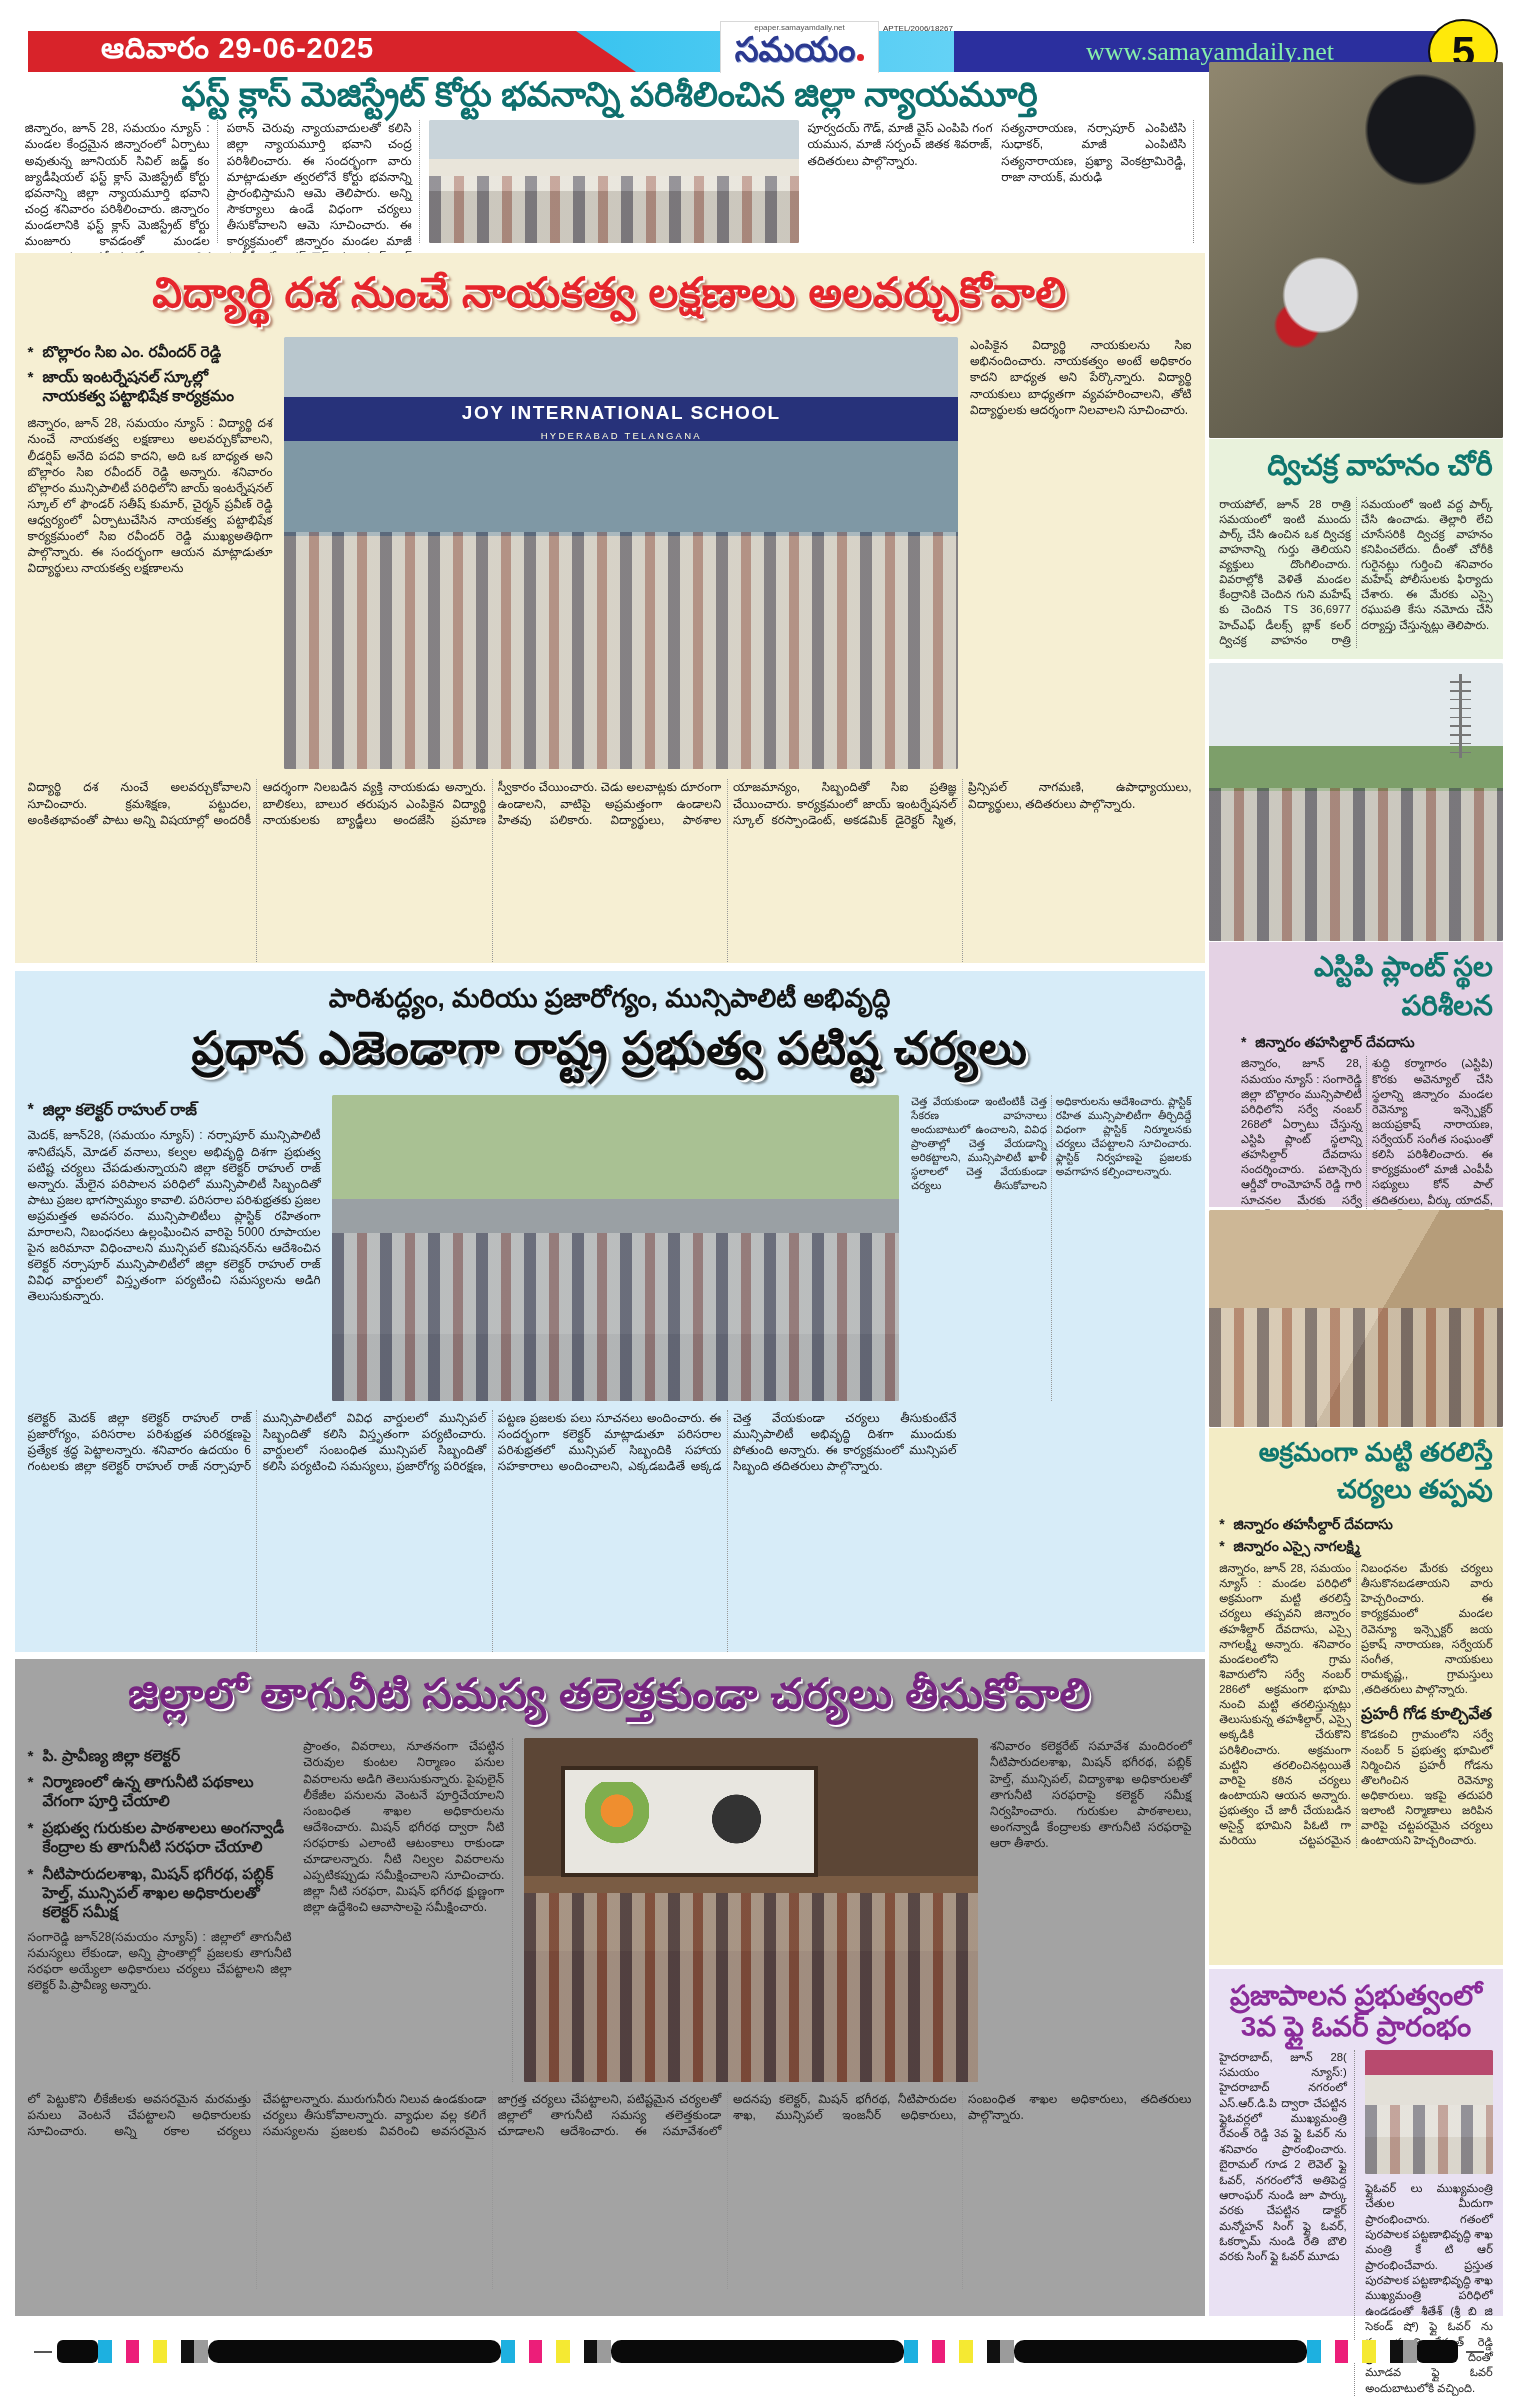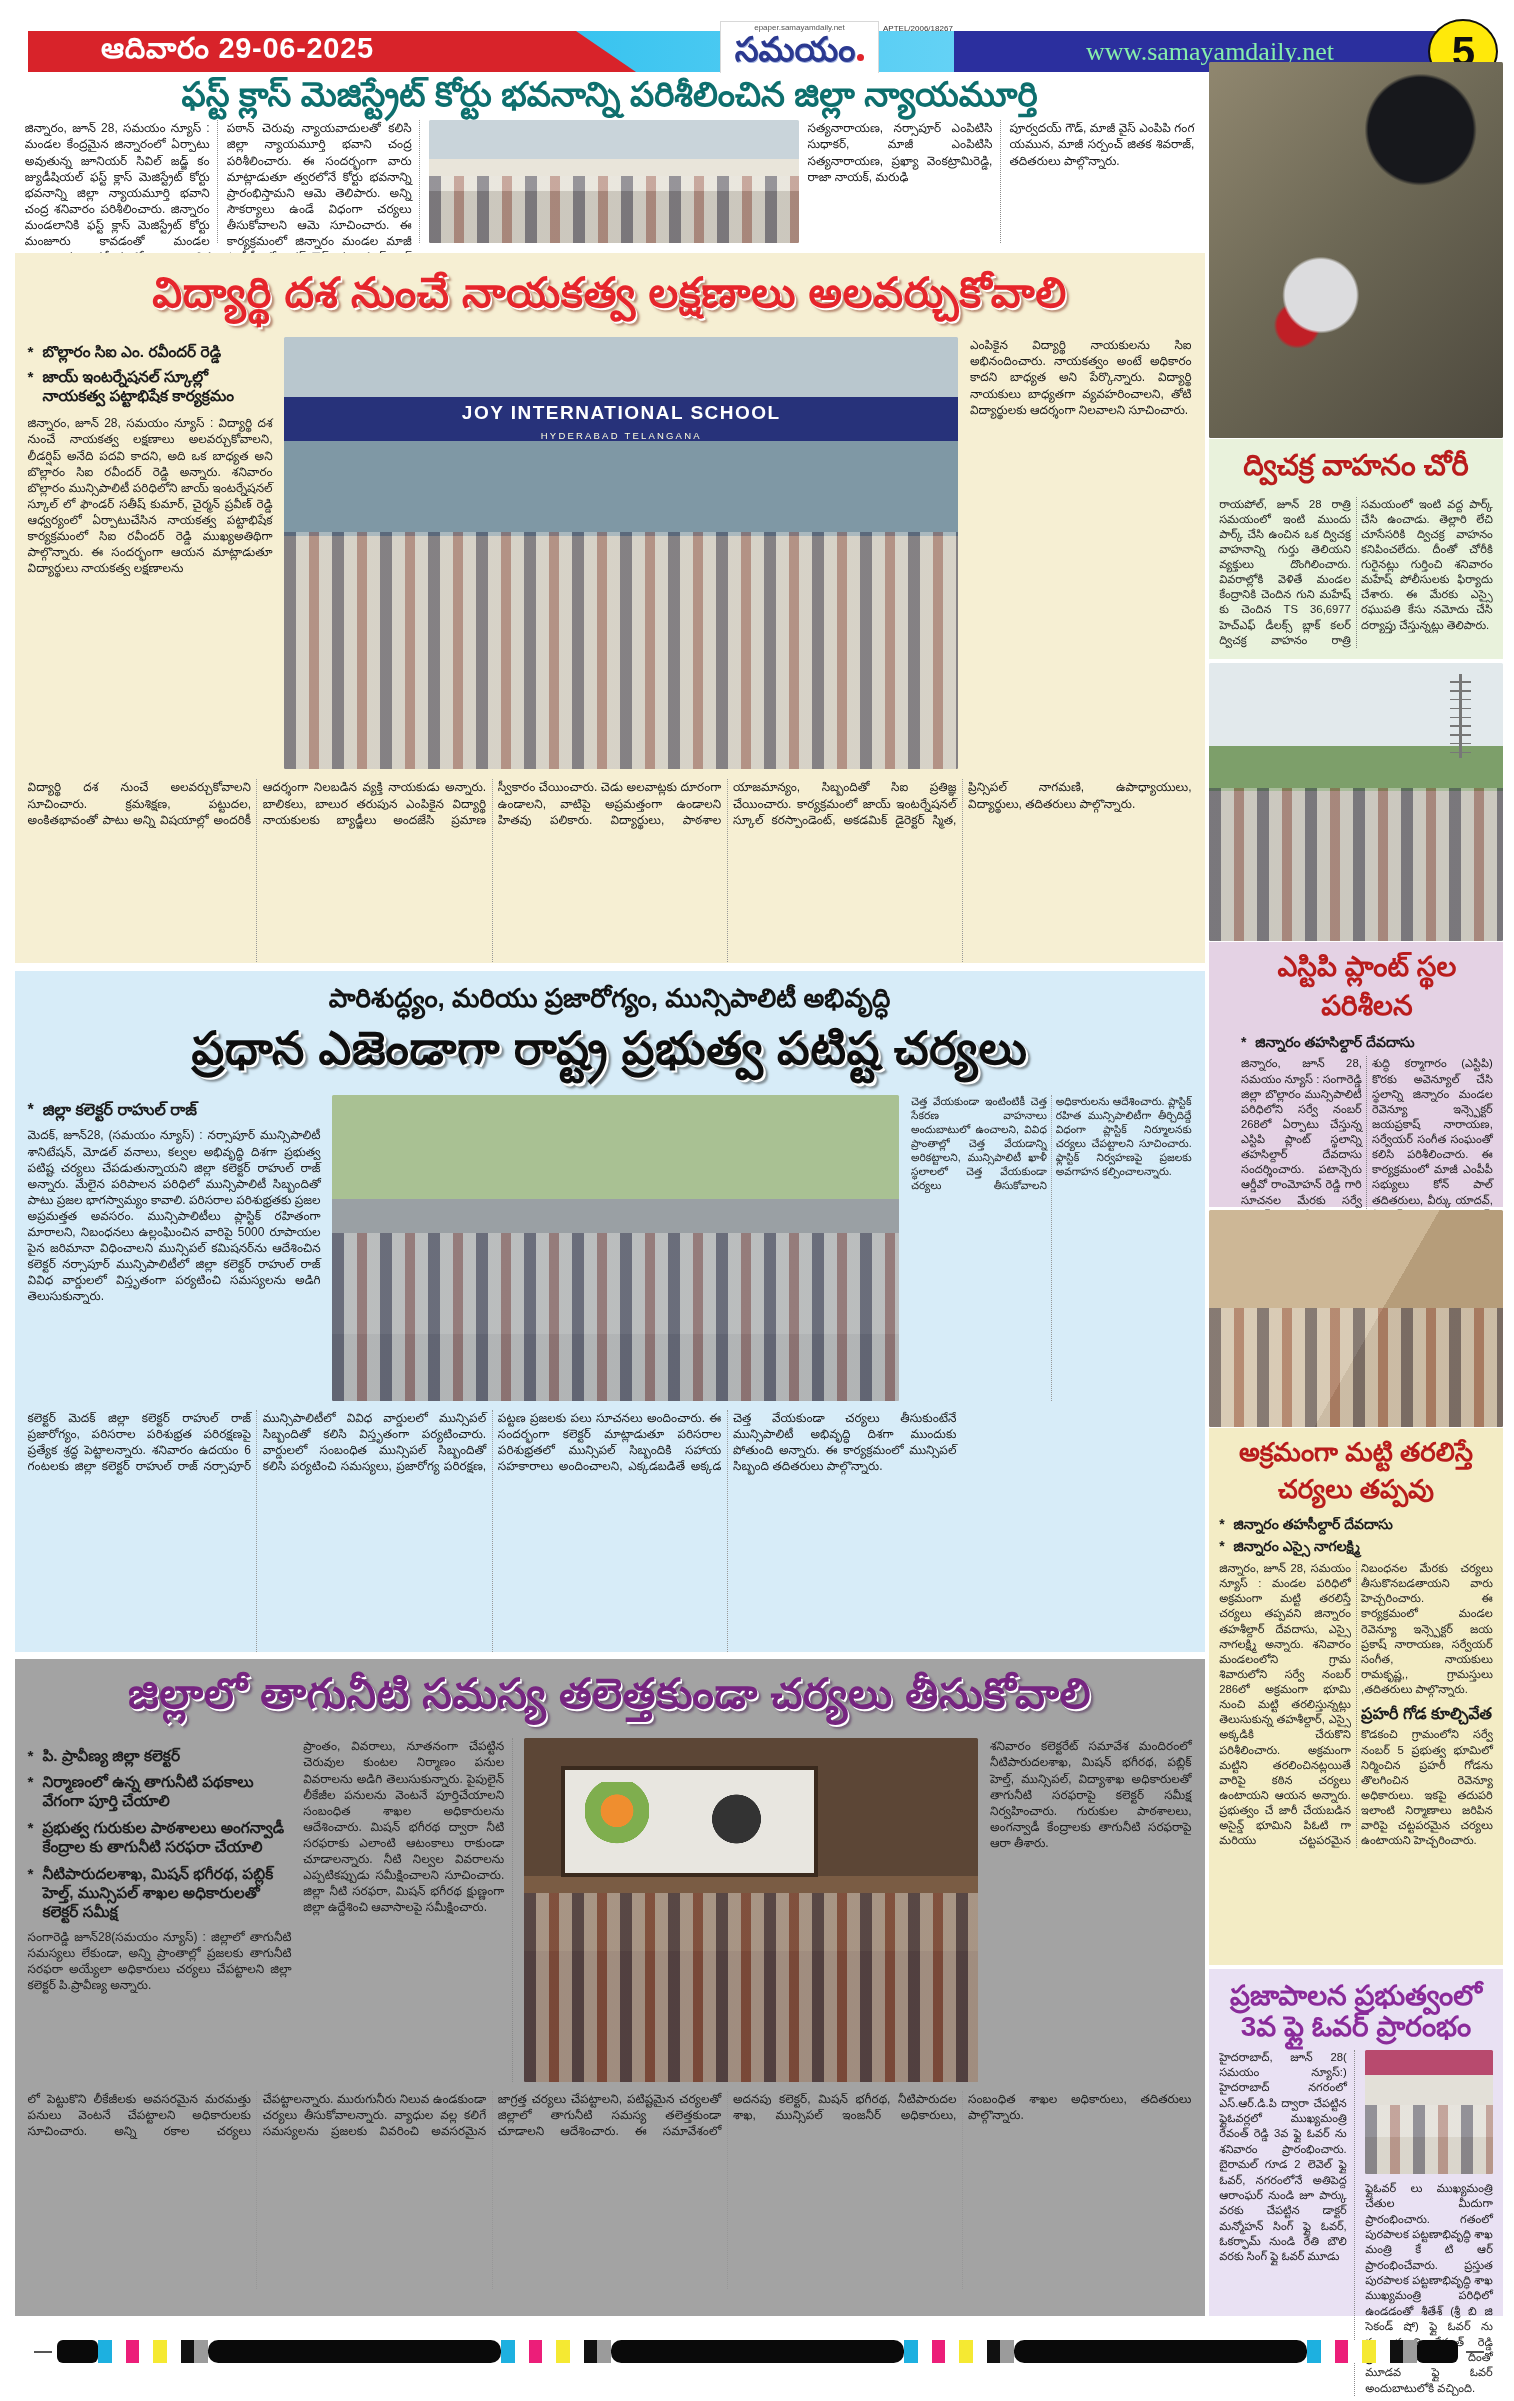--- a/index.html
+++ b/index.html
@@ -88,21 +88,21 @@
   .gandhi::before{content:"";position:absolute;left:8%;top:12%;width:26%;height:70%;
           background:radial-gradient(circle at 50% 40%,#ef8e2f 0 30%,#7fae4e 31% 60%,transparent 61%);}
   .gandhi::after{content:"";position:absolute;right:14%;top:16%;width:34%;height:64%;
           background:radial-gradient(circle at 50% 50%,#333 0 45%,transparent 46%);}
   .water-right{flex:1;}
   .water-bottom{margin-top:8.8px;height:198px;column-count:5;column-gap:11.7px;
                 column-rule:0.7px dotted #979797;}
   
   .rail{position:absolute;left:1209px;width:294px;box-sizing:border-box;}
   .rail-box{padding:5.9px 10.2px;box-sizing:border-box;}
-  .rail-h{font-weight:bold;text-align:center;color:#b91c1c;}
+  .rail-h{font-weight:bold;text-align:right;color:#0f766e;}
   .rail-cols{column-count:2;column-gap:10.2px;column-rule:0.7px dotted #7c7c7c;
              font-size:11.3px;line-height:1.34;text-align:justify;}
   .rail .bullet{font-size:14px;}
   .photo-moto{top:62px;height:376px;
     background:radial-gradient(circle at 72% 18%,#17181c 0 14%,transparent 15%),
                radial-gradient(circle at 38% 62%,#dcdcde 0 12%,transparent 13%),
                radial-gradient(circle at 30% 70%,#c01f26 0 6%,transparent 7%),
                linear-gradient(135deg,#90876f,#6e6956 45%,#4c483d);}
   .theft{top:439px;height:220px;background:#e9f2dc;}
   .theft .rail-h{font-size:29px;margin:4.4px 0 7.3px;}
@@ -158,22 +158,22 @@
       <span>5</span>
     </div>
   </div>
 
   <div class="art court">
     <div class="court-h">ఫస్ట్ క్లాస్ మెజిస్ట్రేట్ కోర్టు భవనాన్ని పరిశీలించిన జిల్లా న్యాయమూర్తి</div>
     <div class="court-body">
       <div class="ncol dot-r">జిన్నారం, జూన్ 28, సమయం న్యూస్ : మండల కేంద్రమైన జిన్నారంలో ఏర్పాటు అవుతున్న జూనియర్ సివిల్ జడ్జ్ కం జ్యుడీషియల్ ఫస్ట్ క్లాస్ మెజిస్ట్రేట్ కోర్టు భవనాన్ని జిల్లా న్యాయమూర్తి భవాని చంద్ర శనివారం పరిశీలించారు. జిన్నారం మండలానికి ఫస్ట్ క్లాస్ మెజిస్ట్రేట్ కోర్టు మంజూరు కావడంతో మండల కార్యాలయ సమీపంలో తాత్కాలిక భవనానికి 8.4 లక్షల రూపాయలతో మరమ్మతులు చేసి భవనాన్ని అందుబాటులోకి తీసుకురావడానికి కోర్టు భవనాన్ని శనివారం నర్సాపూర్</div>
       <div class="ncol dot-r">పఠాన్ చెరువు న్యాయవాదులతో కలిసి జిల్లా న్యాయమూర్తి భవాని చంద్ర పరిశీలించారు. ఈ సందర్భంగా వారు మాట్లాడుతూ త్వరలోనే కోర్టు భవనాన్ని ప్రారంభిస్తామని ఆమె తెలిపారు. అన్ని సౌకర్యాలు ఉండే విధంగా చర్యలు తీసుకోవాలని ఆమె సూచించారు. ఈ కార్యక్రమంలో జిన్నారం మండల మాజీ ఎంపీపీ రఘేందర్ గౌడ్, నర్సాపూర్ బార్ అసోసియేషన్ అధ్యక్షులు శ్రీనివాస్ గౌడ్, మాజీ అధ్యక్షులు శ్రీధర్ రెడ్డి, సీనియర్ న్యాయవాదులు ఆర్ శ్రీనివాస్ రెడ్డి, ప్రకాష్, బాలకిషన్,</div>
       <div class="photo photo-court crowd"></div>
+      <div class="ncol">పూర్వదయ్ గౌడ్, మాజీ వైస్ ఎంపిపి గంగ యమున, మాజీ సర్పంచ్ జితక శివరాజ్, తదితరులు పాల్గొన్నారు.</div>
       <div class="ncol dot-r">సత్యనారాయణ, నర్సాపూర్ ఎంపిటిసి సుధాకర్, మాజీ ఎంపిటిసి సత్యనారాయణ, ప్రఖ్యా వెంకట్రామిరెడ్డి, రాజా నాయక్, మరుఢి</div>
-      <div class="ncol">పూర్వదయ్ గౌడ్, మాజీ వైస్ ఎంపిపి గంగ యమున, మాజీ సర్పంచ్ జితక శివరాజ్, తదితరులు పాల్గొన్నారు.</div>
     </div>
   </div>
 
   <div class="art leadership">
     <div class="lead-h">విద్యార్థి దశ నుంచే నాయకత్వ లక్షణాలు అలవర్చుకోవాలి</div>
     <div class="lead-main">
       <div class="lead-left">
         <div class="bullet">
           <span class="star">*</span>
           <span>బొల్లారం సిఐ ఎం. రవీందర్ రెడ్డి</span>

